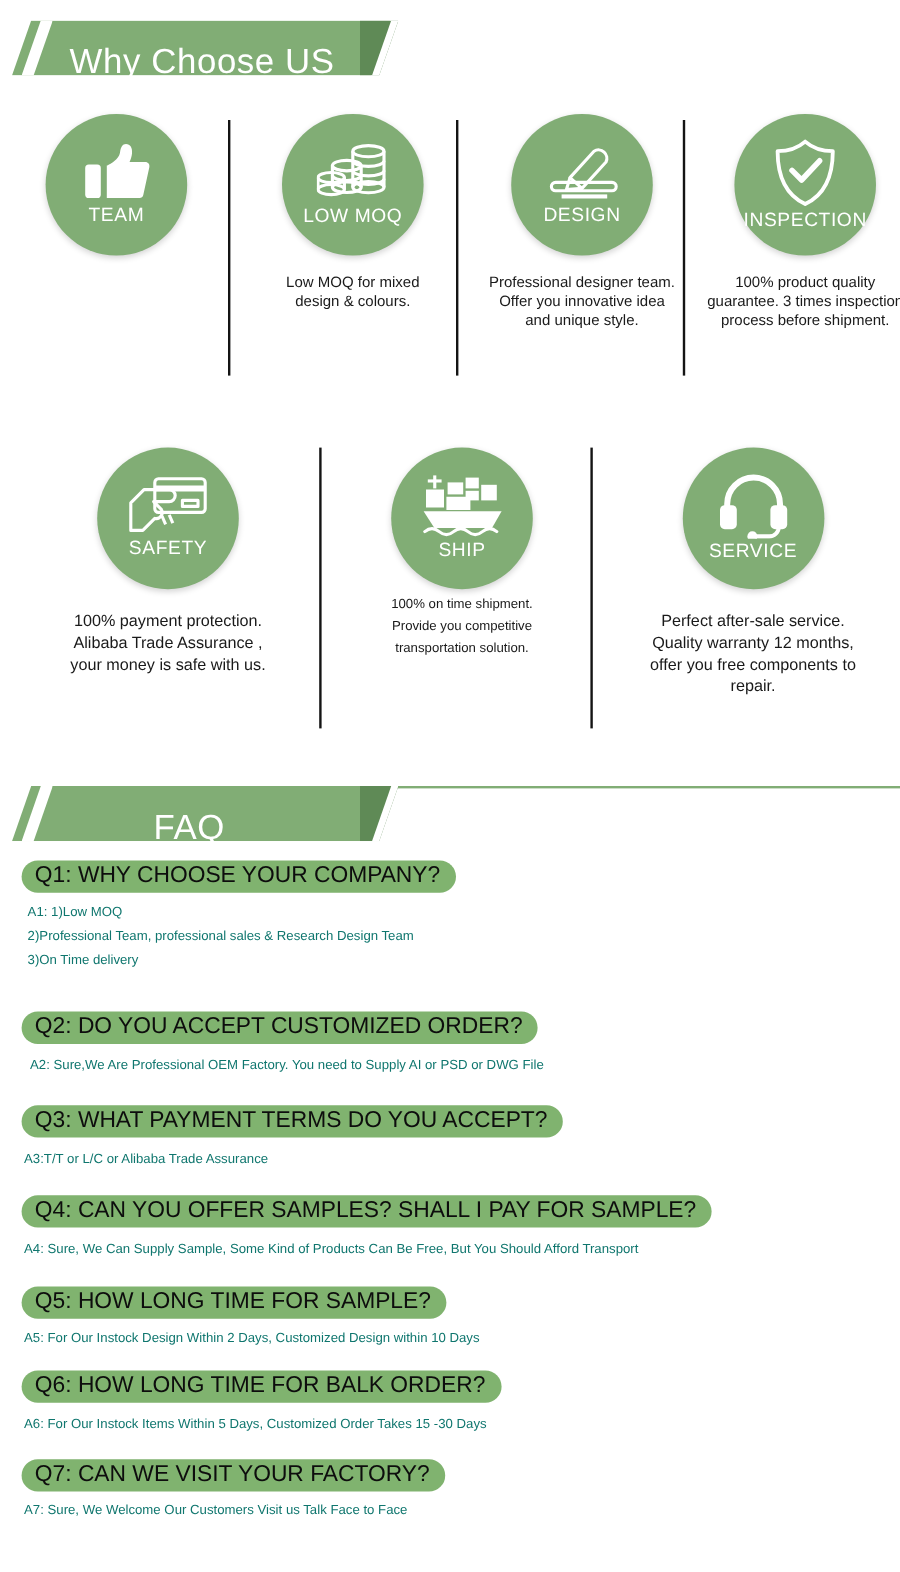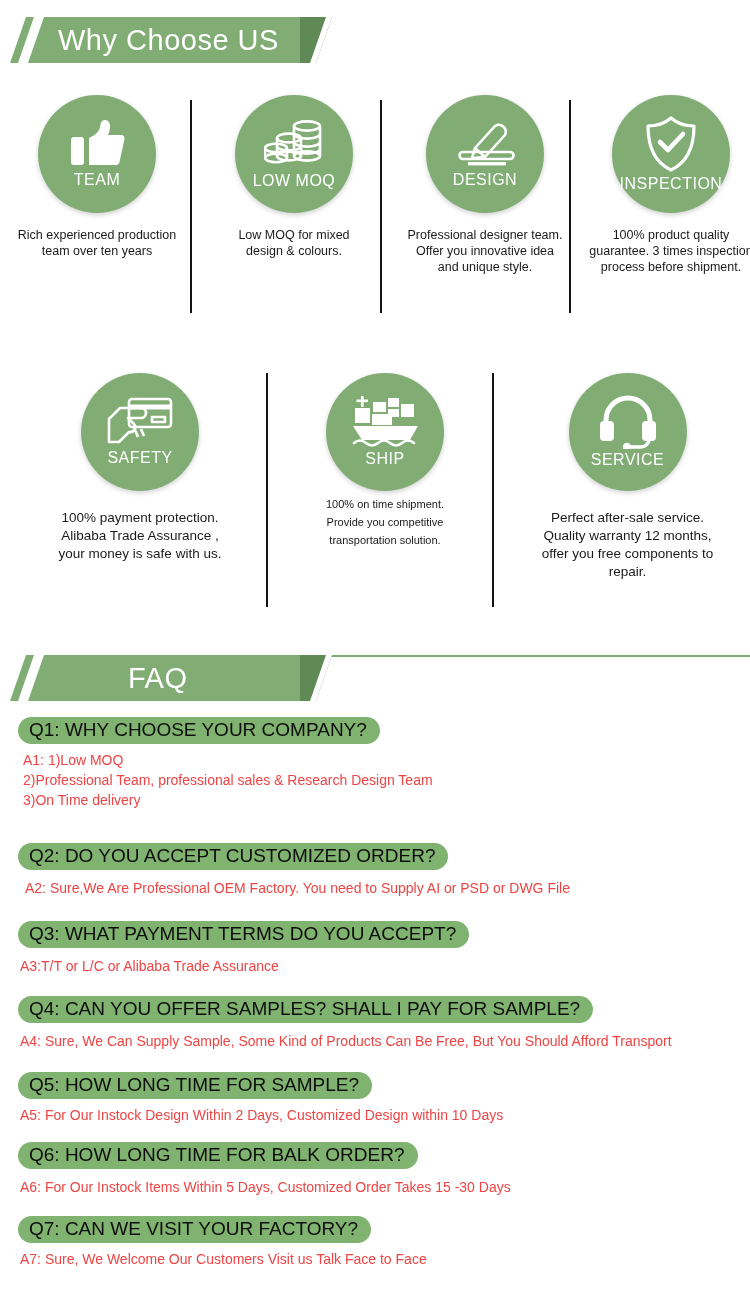--- a/index.html
+++ b/index.html
@@ -26,21 +26,21 @@
     position: absolute; top: 0; height: 46px; width: 32px;
     background: #5f8a56;
     clip-path: polygon(0 0, 32px 0, 16px 46px, 0 46px);
   }
   .banner .tail2 {
     position: absolute; top: 0; height: 46px; width: 22px;
     background: #ffffff;
     clip-path: polygon(16px 0, 22px 0, 6px 46px, 0 46px);
   }
   .banner .btitle {
-    position: absolute; top: 0; height: 46px; line-height: 46px;
+    position: absolute; top: 12px; height: 46px; line-height: 46px;
     color: #ffffff; font-size: 29px; font-weight: 400; letter-spacing: .5px;
     white-space: nowrap;
   }
 
   
   .features { position: absolute; left: 0; width: 684px; }
   .fcol { position: absolute; text-align: center; }
   .circle {
     position: relative; border-radius: 50%;
     background: #81ad75; margin: 0 auto;
@@ -62,21 +62,21 @@
   
   .hline { position: absolute; height: 2px; background: #81ad75; }
   .faq-list { position: absolute; left: 0; width: 750px; }
   .qpill {
     display: inline-block; background: #80b36f;
     border-radius: 14px; padding: 2px 13px 3px 11px;
     font-size: 19px; color: #0d0d0d; white-space: nowrap;
     font-family: "Liberation Sans", sans-serif;
   }
   .ans {
-    font-size: 14px; color: #ef4444; line-height: 20px;
+    font-size: 11px; color: #0f766e; line-height: 20px;
     white-space: pre-line;
   }
   .qrow { position: absolute; left: 18px; }
 </style>
 </head>
 <body>
 
 <div class="page">
 
   <div class="banner" style="position:absolute;left:0;top:17px;width:340px;">
@@ -90,22 +90,20 @@
   <div class="features" style="top:95px;height:225px;">
 
     <div class="fcol" style="left:8px;top:0;width:178px;">
       <div class="circle" style="width:118px;height:118px;">
         <svg width="56" height="50" viewBox="0 0 56 50">
           <rect x="2" y="18" width="13" height="28" rx="3" fill="#fff"></rect>
           <path d="M20 46 L20 19 C20 19 30 15 31 8 C31.6 3.6 33 1 36 1 C39.5 1 41.5 4 41 9 C40.6 13 39 16 39 16 L52 16 C54.5 16 56 18 55.4 20.5 L50.5 43 C50 45.6 48.3 46 46 46 Z" fill="#fff"></path>
         </svg>
         <div class="clabel">TEAM</div>
       </div>
-      <div class="fdesc">Rich experienced production
-team over ten years</div>
     </div>
 
     <div class="fcol" style="left:205px;top:0;width:178px;">
       <div class="circle" style="width:118px;height:118px;">
         <svg width="60" height="52" viewBox="0 0 60 52">
           <g fill="none" stroke="#fff" stroke-width="2.6">
             <ellipse cx="43" cy="8" rx="13" ry="4.6"></ellipse>
             <path d="M30 8 V38"></path>
               <path d="M56 8 V38"></path>
             <ellipse cx="43" cy="38" rx="13" ry="4.6"></ellipse>

